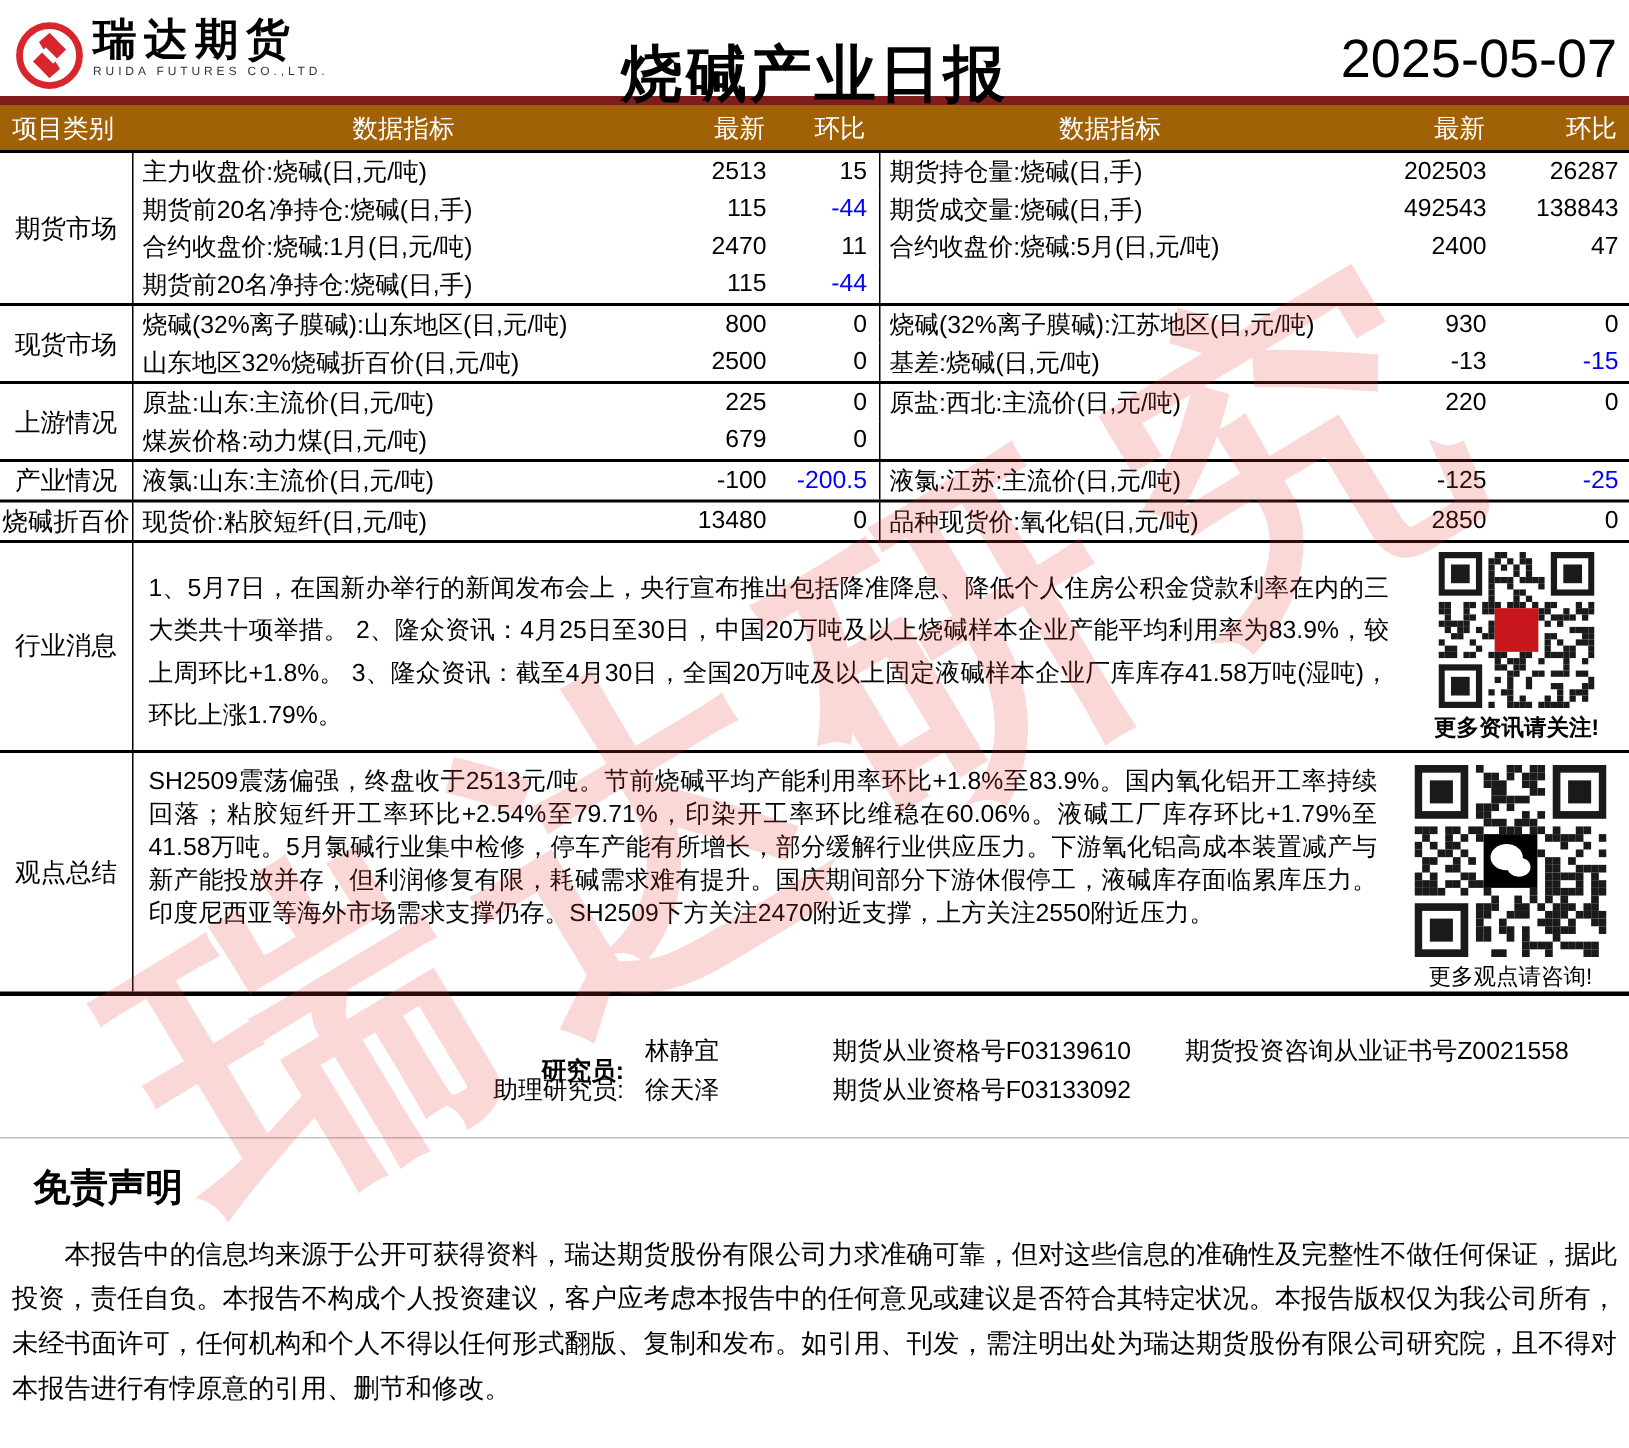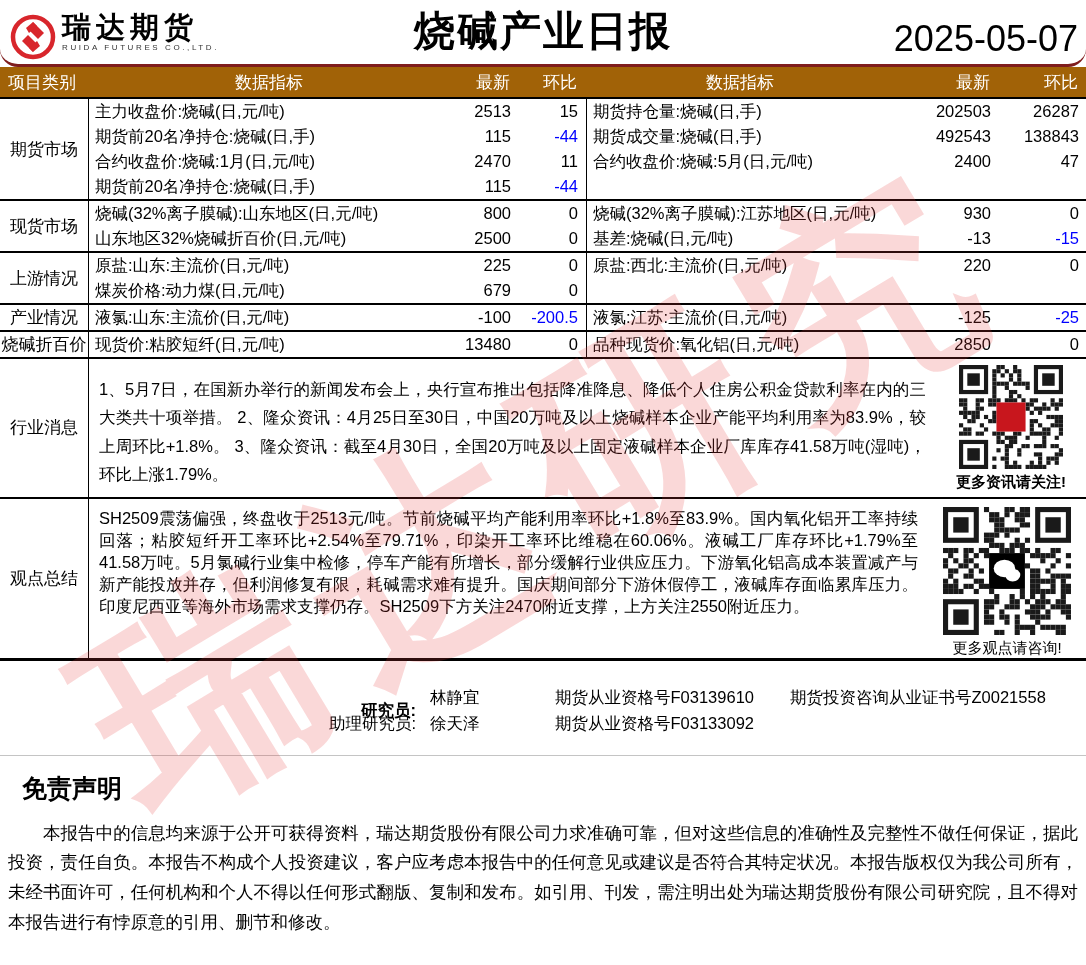--- a/index.html
+++ b/index.html
@@ -5,27 +5,27 @@
   html,body{margin:0;padding:0;background:#fff;}
   body{font-family:"Liberation Sans","DejaVu Sans",sans-serif;color:#000;}
   .sheet{position:relative;width:1086px;height:965px;background:#fff;overflow:hidden;}
 
   
   .wm{position:absolute;left:50%;top:490px;transform:translate(-50%,-50%) rotate(-31deg);
       font-size:225px;font-weight:700;letter-spacing:28px;white-space:nowrap;
       color:rgba(232,60,60,0.20);z-index:6;pointer-events:none;}
 
   
-  .hd{position:relative;height:64px;border-bottom:3px solid #7f1d1d;border-radius:18px;}
+  .hd{position:relative;height:64px;border-bottom:6px solid #7f1d1d;}
   .logo{position:absolute;left:10px;top:12px;display:flex;align-items:flex-start;}
   .logo svg{display:block;margin-top:2px;}
   .logo-txt{margin-left:6px;}
   .brand{font-size:29px;font-weight:800;letter-spacing:5px;line-height:1.05;}
   .brand-sub{font-size:8px;letter-spacing:2.6px;color:#333;margin-top:1px;}
-  .title{position:absolute;left:0;right:0;top:4px;text-align:center;font-size:41px;font-weight:900;letter-spacing:2px;}
+  .title{position:absolute;left:0;right:0;top:22px;text-align:center;font-size:41px;font-weight:900;letter-spacing:2px;}
   .rpt-date{position:absolute;right:8px;top:18px;font-size:36px;}
 
   
   .thead{display:grid;grid-template-columns:88px 362px 70px 65px 310px 105px 86px;
          background:#a16207;color:#fff;font-weight:400;font-size:17px;height:30px;align-items:center;}
   .thead .c0{padding-left:8px;}
   .thead .c1,.thead .c4{text-align:center;}
   .thead .c2,.thead .c5{text-align:right;padding-right:10px;}
   .thead .c3,.thead .c6{text-align:right;padding-right:8px;}
 

